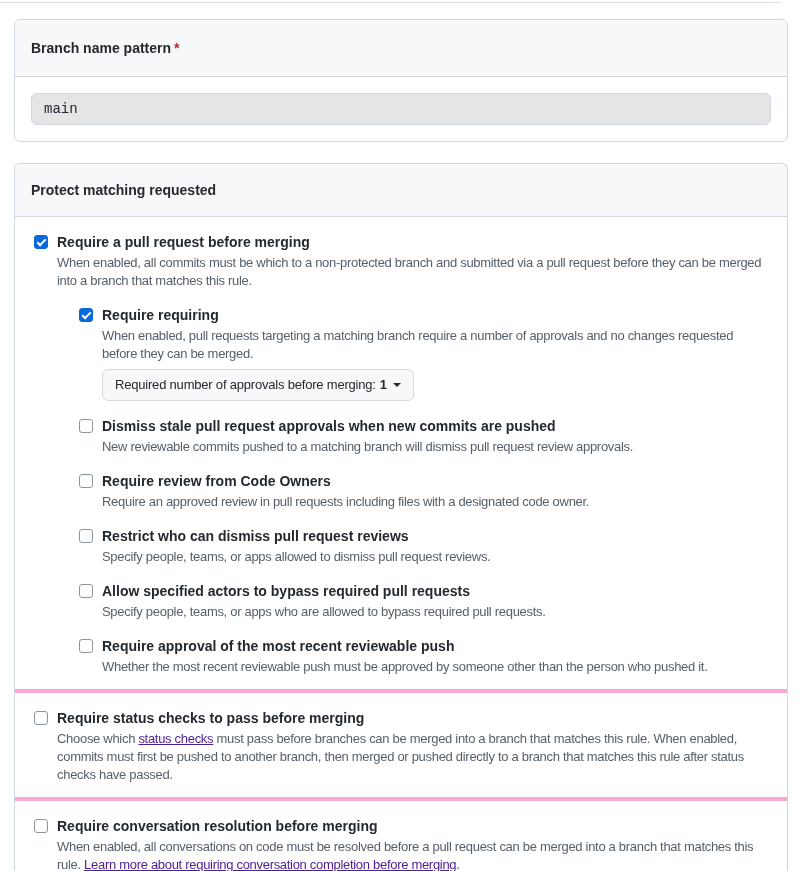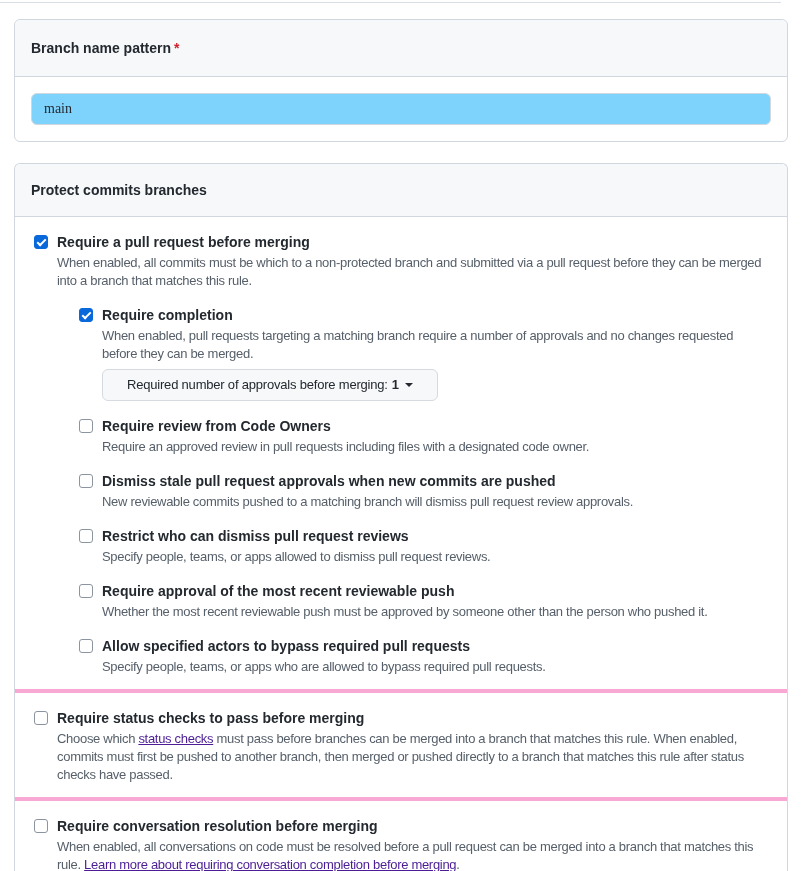--- a/index.html
+++ b/index.html
@@ -35,23 +35,23 @@
     color: #24292f;
   }
   .card-branch .card-header { padding: 18px 16px; }
   .required-marker { color: #cf222e; margin-left: 3px; font-weight: bold; }
   .card-body { padding: 16px; }
   .text-input {
     width: 100%;
     padding: 5px 12px;
     font-size: 14px;
     line-height: 20px;
-    font-family: Liberation Serif, serif;
-    color: #24292f;
-    background: #7dd3fc;
+    font-family: Liberation Mono, monospace;
+    color: #24292f;
+    background: #e5e5e5;
     border: 1px solid #d0d7de;
     border-radius: 6px;
     outline: none;
   }
   .section {
     padding: 15px 16px 13px 19px;
   }
   .section + .section { border-top: 4px solid #f9a8d4; }
   .item { display: flex; align-items: flex-start; }
   .item + .item { margin-top: 15px; }
@@ -95,21 +95,21 @@
     font-size: 13px;
     letter-spacing: -0.3px;
     line-height: 18px;
     color: #57606a;
   }
   .link { color: #4c1d95; text-decoration: underline; cursor: pointer; }
   .select-btn {
     margin-top: 6px;
     display: inline-flex;
     align-items: center;
-    padding: 5px 24px;
+    padding: 5px 12px;
     font-family: "Liberation Sans", sans-serif;
     font-size: 13px;
     letter-spacing: -0.2px;
     line-height: 20px;
     color: #24292f;
     background: #f6f8fa;
     border: 1px solid #d5dbe1;
     border-radius: 6px;
     cursor: pointer;
   }
@@ -131,81 +131,81 @@
   <div class="card-header">
     <span>Branch name pattern</span><span class="required-marker">*</span>
   </div>
   <div class="card-body">
     <input class="text-input" type="text" value="main" style="">
   </div>
 </div>
 
 <div class="card card-protect">
   <div class="card-header">
-    <span>Protect commits branches</span>
+    <span>Protect matching requested</span>
   </div>
 
   <div class="section">
     <div class="item">
       <input type="checkbox" checked="checked" style="">
       <div class="item-body">
         <label class="item-title">Require a pull request before merging</label>
         <div class="item-desc">When enabled, all commits must be which to a non-protected branch and submitted via a pull request before they can be merged into a branch that matches this rule.</div>
 
         <div class="nested">
           <div class="item">
             <input type="checkbox" checked="checked" style="">
             <div class="item-body">
-              <label class="item-title">Require completion</label>
+              <label class="item-title">Require requiring</label>
               <div class="item-desc">When enabled, pull requests targeting a matching branch require a number of approvals and no changes requested before they can be merged.</div>
               <button class="select-btn">
                 <span>Required number of approvals before merging:</span>
                   <b>1</b>
                 <span class="caret-down"></span>
               </button>
             </div>
           </div>
 
           <div class="item">
             <input type="checkbox" style="">
             <div class="item-body">
+              <label class="item-title">Dismiss stale pull request approvals when new commits are pushed</label>
+              <div class="item-desc">New reviewable commits pushed to a matching branch will dismiss pull request review approvals.</div>
+            </div>
+          </div>
+
+          <div class="item">
+            <input type="checkbox" style="">
+            <div class="item-body">
               <label class="item-title">Require review from Code Owners</label>
               <div class="item-desc">Require an approved review in pull requests including files with a designated code owner.</div>
             </div>
           </div>
 
           <div class="item">
             <input type="checkbox" style="">
             <div class="item-body">
-              <label class="item-title">Dismiss stale pull request approvals when new commits are pushed</label>
-              <div class="item-desc">New reviewable commits pushed to a matching branch will dismiss pull request review approvals.</div>
-            </div>
-          </div>
-
-          <div class="item">
-            <input type="checkbox" style="">
-            <div class="item-body">
               <label class="item-title">Restrict who can dismiss pull request reviews</label>
               <div class="item-desc">Specify people, teams, or apps allowed to dismiss pull request reviews.</div>
             </div>
           </div>
 
           <div class="item">
             <input type="checkbox" style="">
             <div class="item-body">
+              <label class="item-title">Allow specified actors to bypass required pull requests</label>
+              <div class="item-desc">Specify people, teams, or apps who are allowed to bypass required pull requests.</div>
+            </div>
+          </div>
+
+          <div class="item">
+            <input type="checkbox" style="">
+            <div class="item-body">
               <label class="item-title">Require approval of the most recent reviewable push</label>
               <div class="item-desc">Whether the most recent reviewable push must be approved by someone other than the person who pushed it.</div>
-            </div>
-          </div>
-
-          <div class="item">
-            <input type="checkbox" style="">
-            <div class="item-body">
-              <label class="item-title">Allow specified actors to bypass required pull requests</label>
-              <div class="item-desc">Specify people, teams, or apps who are allowed to bypass required pull requests.</div>
             </div>
           </div>
         </div>
 
       </div>
     </div>
   </div>
 
   <div class="section">
     <div class="item">

